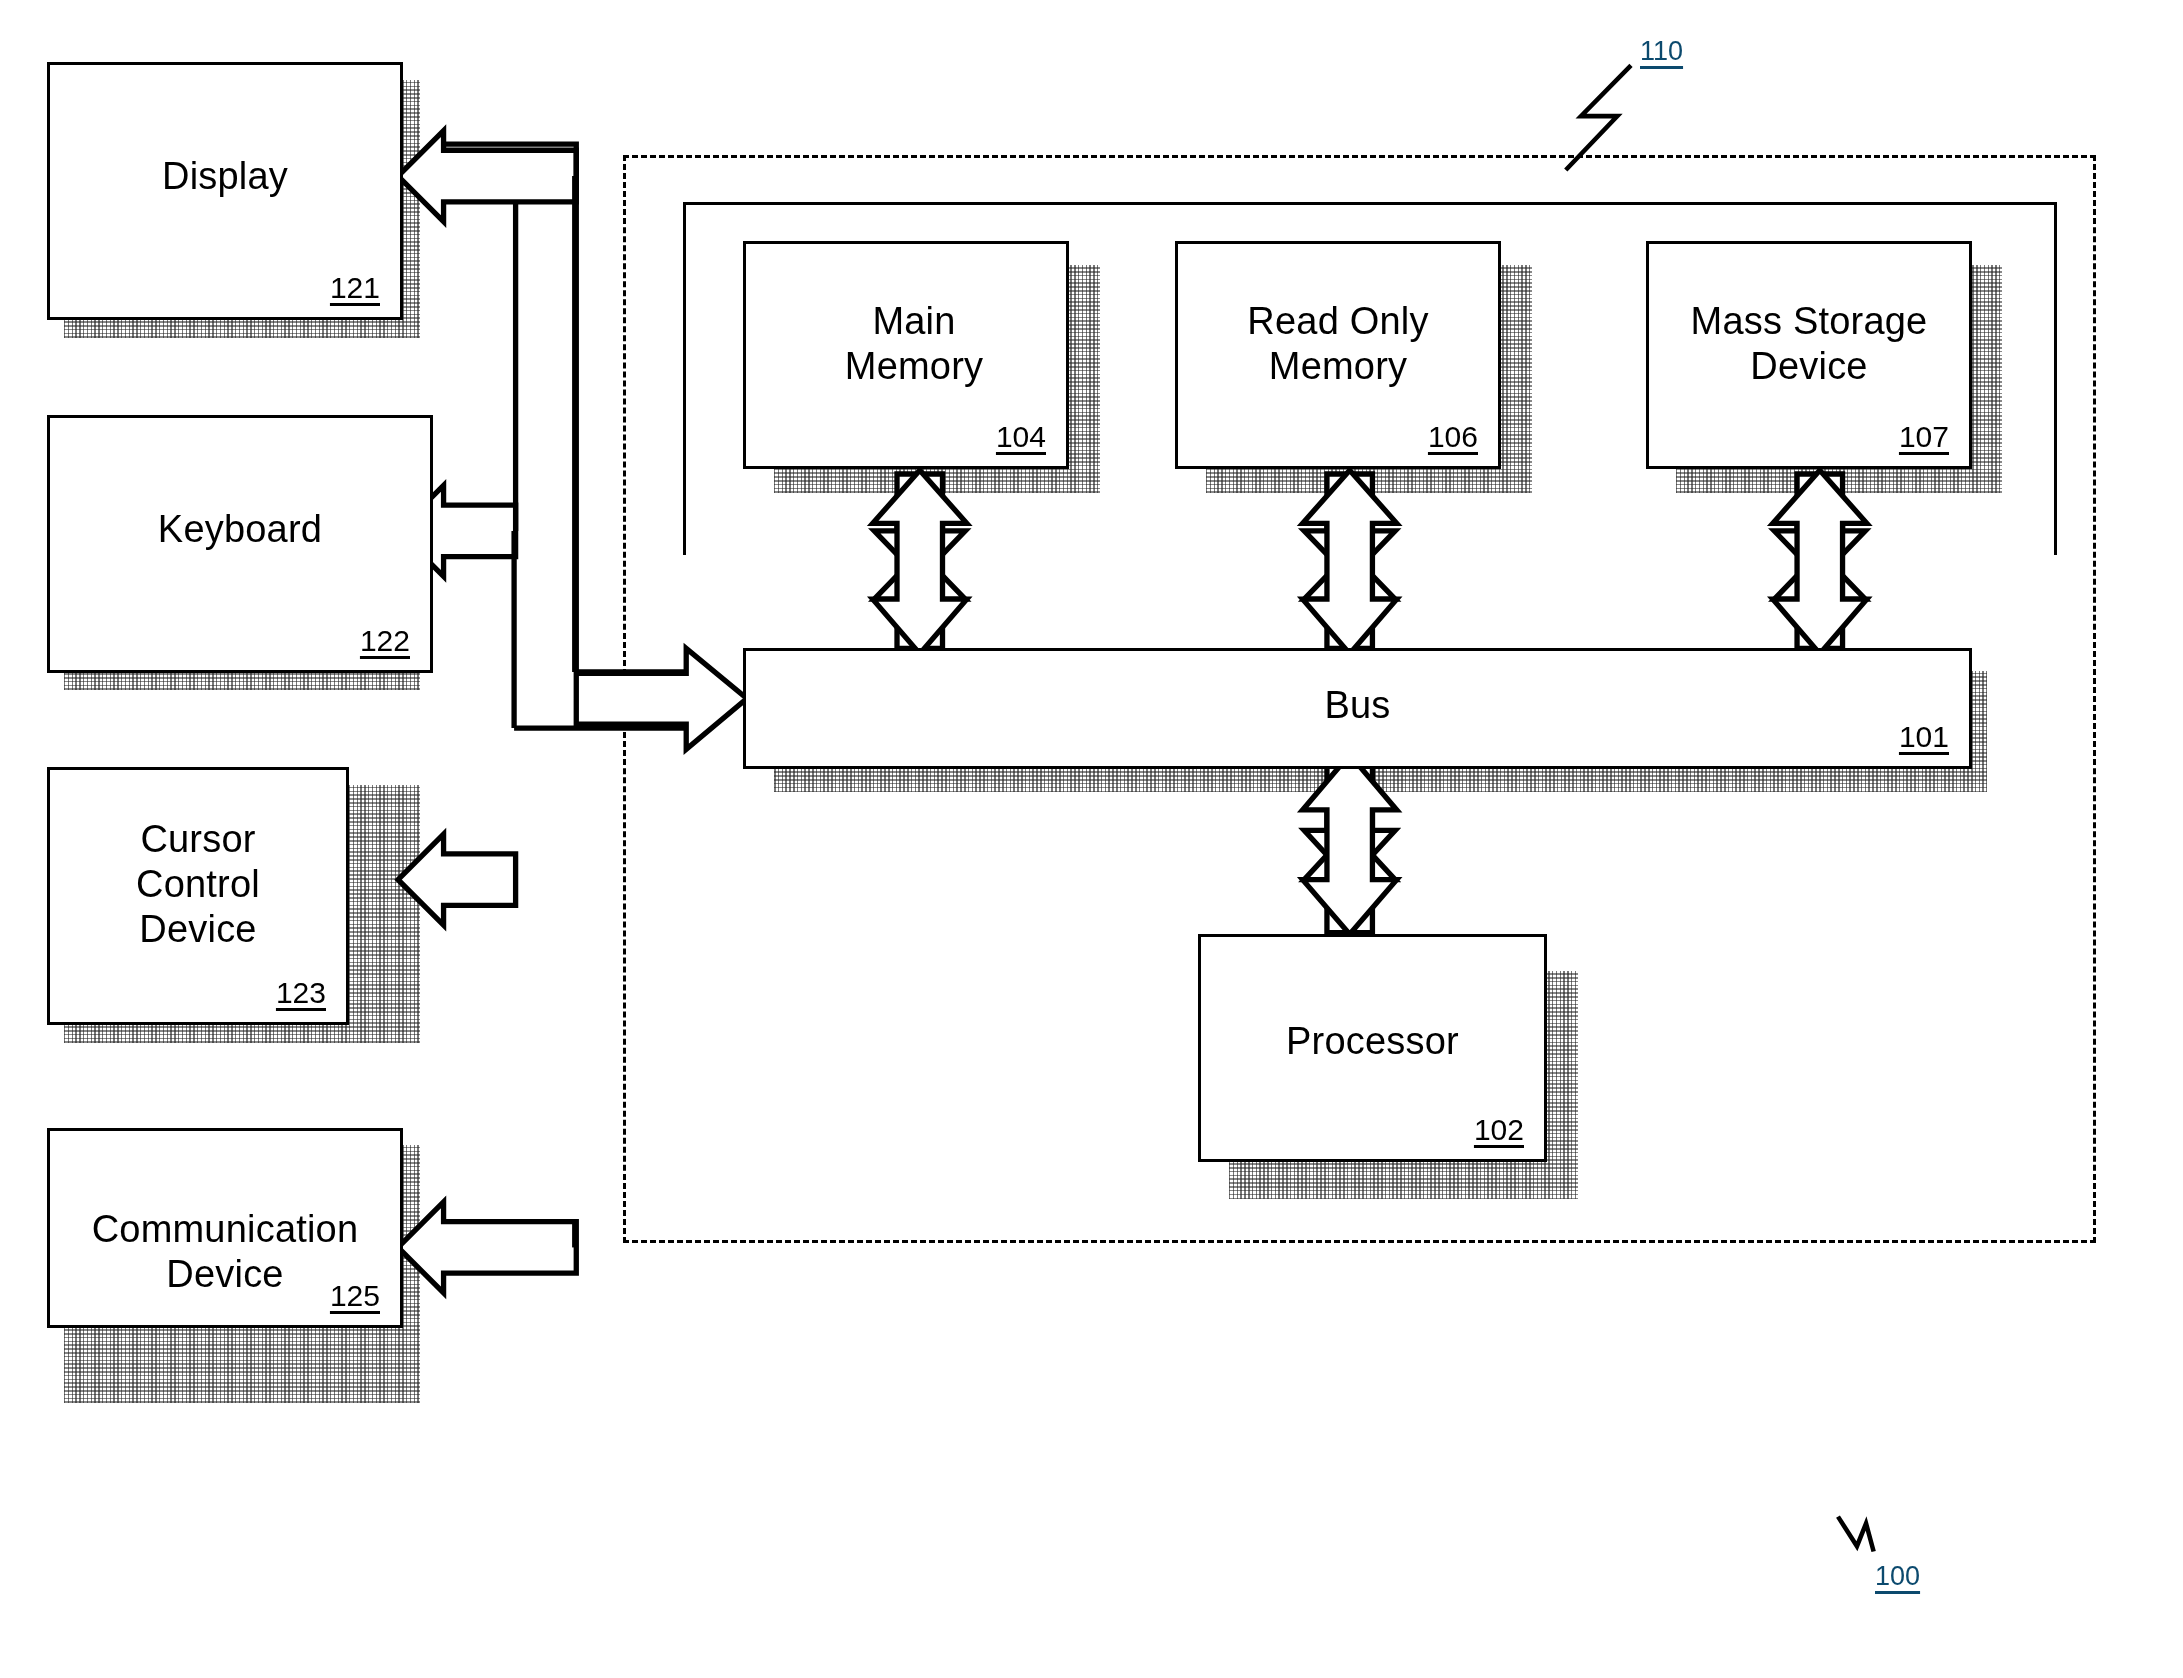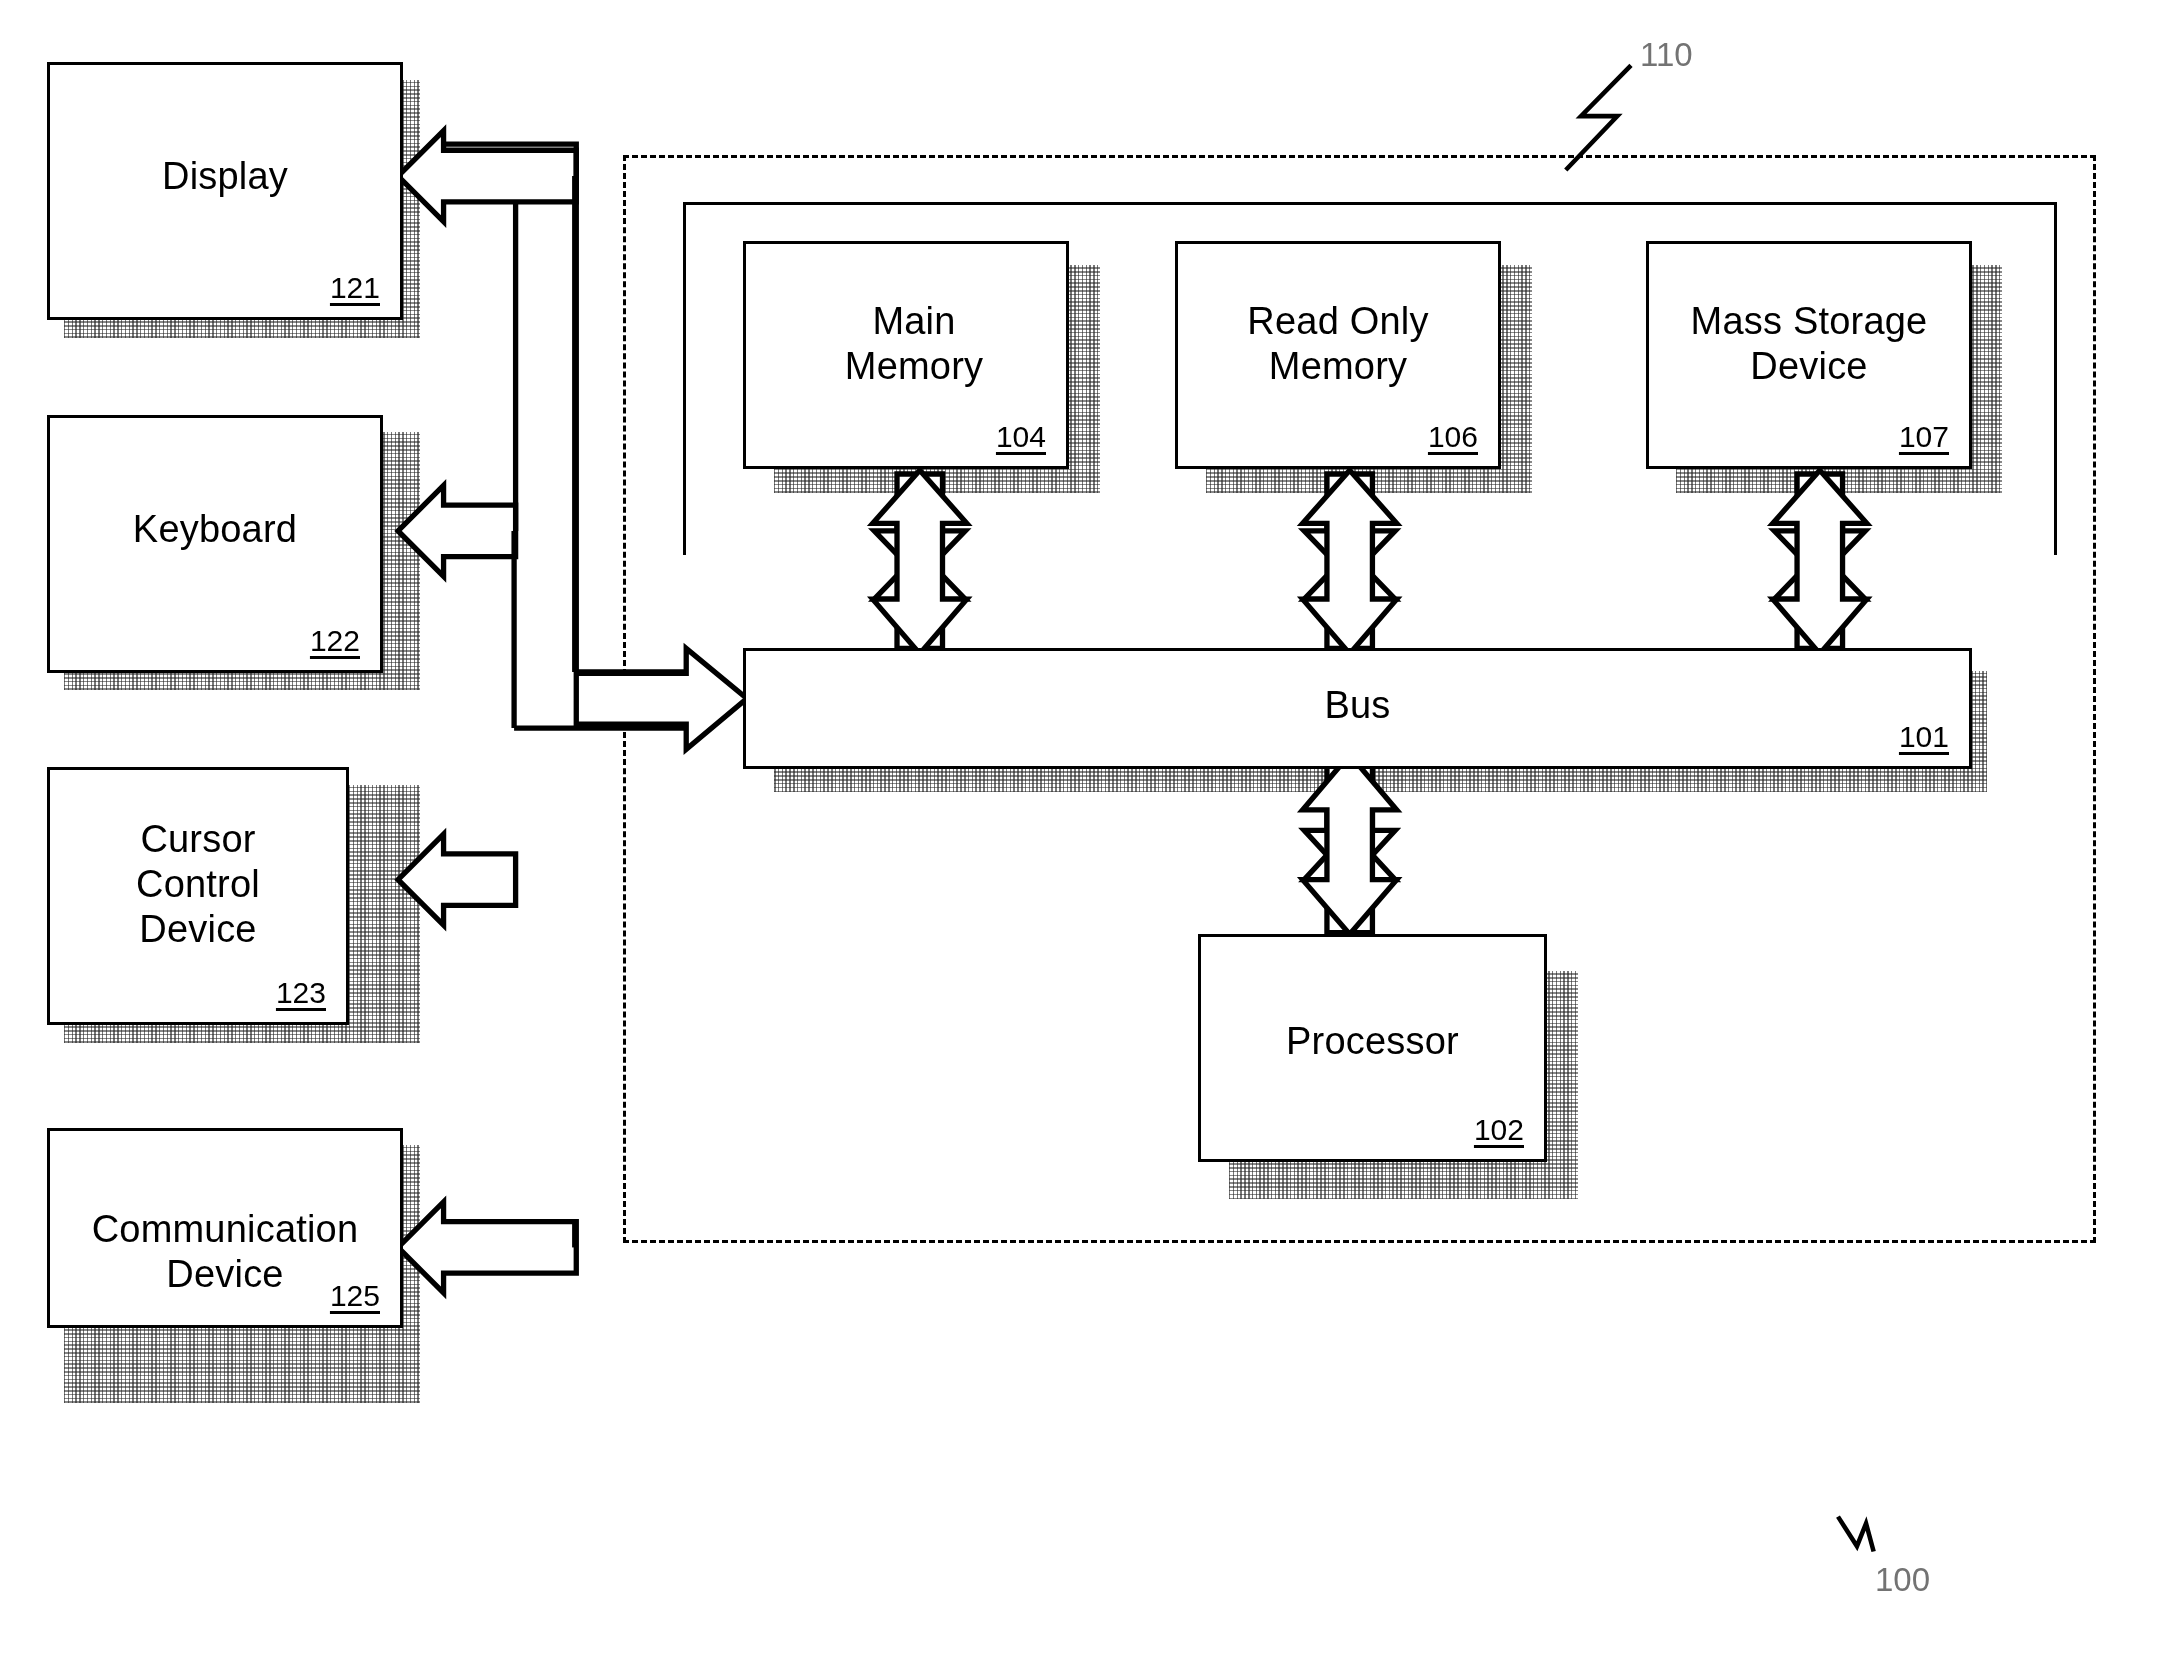--- a/index.html
+++ b/index.html
@@ -85,22 +85,23 @@
     position: absolute;
     box-sizing: border-box;
     border: 3.8px solid #000000;
     border-bottom: none;
     z-index: 12;
     background: transparent;
   }
   
   .fig-label {
     position: absolute;
-    font-size: 33px;
-    color: #737373;
+    font-size: 27px;
+    color: #0c4a6e;
+    text-decoration: underline;
     text-underline-offset: 6px;
     text-decoration-thickness: 3px;
     z-index: 40;
   }
   svg.overlay {
     position: absolute;
     left: 0; top: 0;
     width: 2183px;
     height: 1679px;
     z-index: 25;
@@ -197,21 +198,21 @@
     <div class="shadow" style="left:1206px;top:265px;  width:326px; height:228px;"></div>
     <div class="shadow" style="left:1676px;top:265px;  width:326px; height:228px;"></div>
     <div class="shadow" style="left:774px;top:671px;  width:1213px;height:121px;"></div>
     <div class="shadow" style="left:1229px;top:971px; width:349px; height:228px;"></div>
 
     <div class="block" style="left:47px; top:62px; width:356px; height:258px;">
       <span class="title" style="top:89px;">Display</span>
       <span class="refnum">121</span>
     </div>
 
-    <div class="block" style="left:47px; top:415px; width:336px; height:258px;">
+    <div class="block" style="left:47px; top:415px; width:386px; height:258px;">
       <span class="title" style="top:89px;">Keyboard</span>
       <span class="refnum">122</span>
     </div>
 
     <div class="block" style="left:47px; top:767px; width:302px; height:258px;">
       <span class="title" style="top:47px;">Cursor
 Control
 Device</span>
       <span class="refnum">123</span>
     </div>

